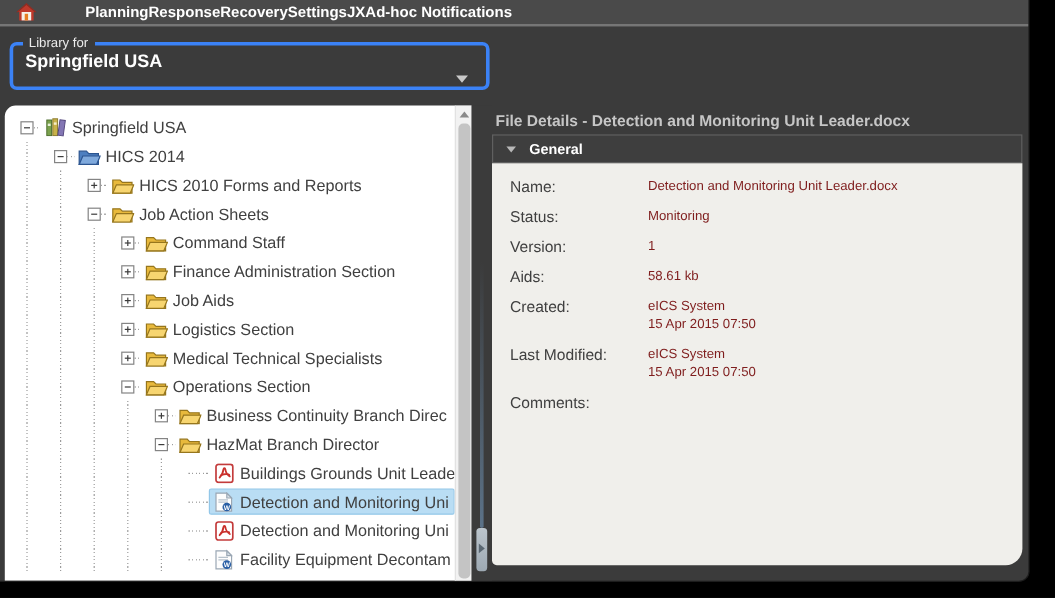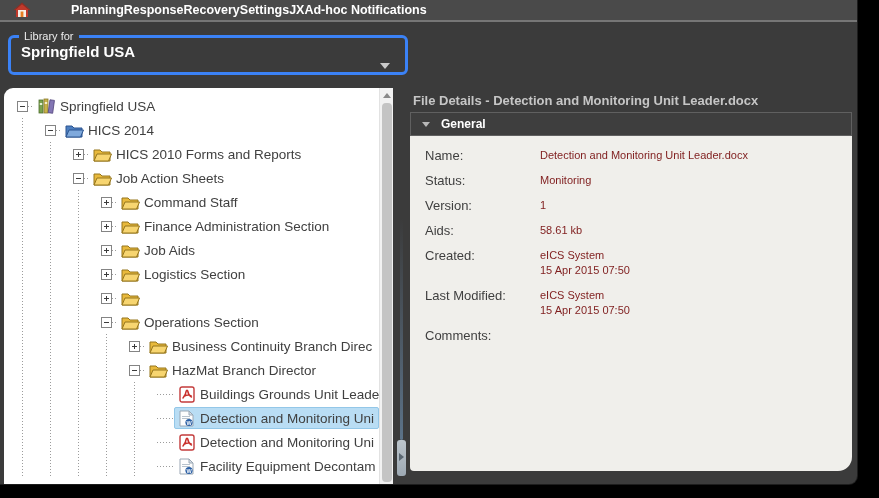--- a/index.html
+++ b/index.html
@@ -269,20 +269,21 @@
               <span class="v"></span>
             </span>
             <span class="connector"></span>
             <span class="row-content">
               <span class="tree-icon">
                 <svg width="19" height="15" viewBox="0 0 19 15">
                   <path d="M1 3 L7 3 L9 5 L17 5 L17 14 L1 14 Z" fill="#e8b93c" stroke="#96761d" stroke-width="1"></path>
                   <path d="M4 7 L18.5 7 L15.5 14 L1 14 Z" fill="#f7d570" stroke="#96761d" stroke-width="1"></path>
                 </svg>
               </span>
+              <span class="tree-label">Medical Technical Specialists</span>
             </span>
           </div>
           <div class="tree-row">
             <span class="guide"></span>
             <span class="guide"></span>
             <span class="guide"></span>
             <span class="expander">
               <span class="h"></span>
             </span>
             <span class="connector"></span>

